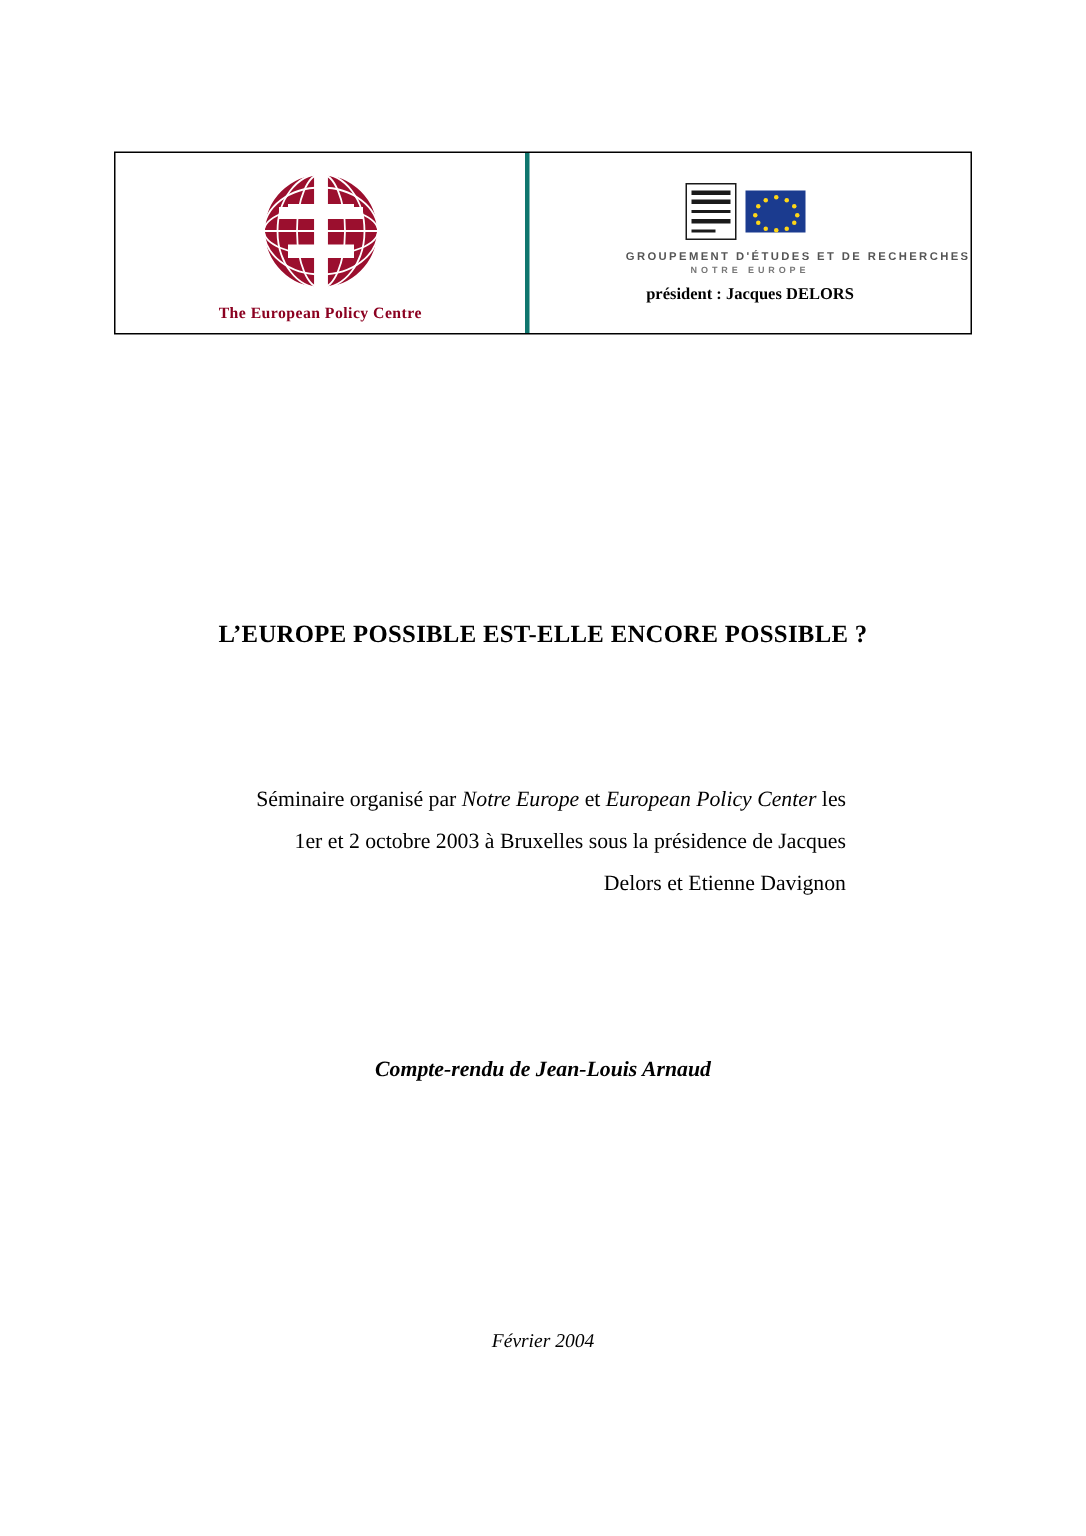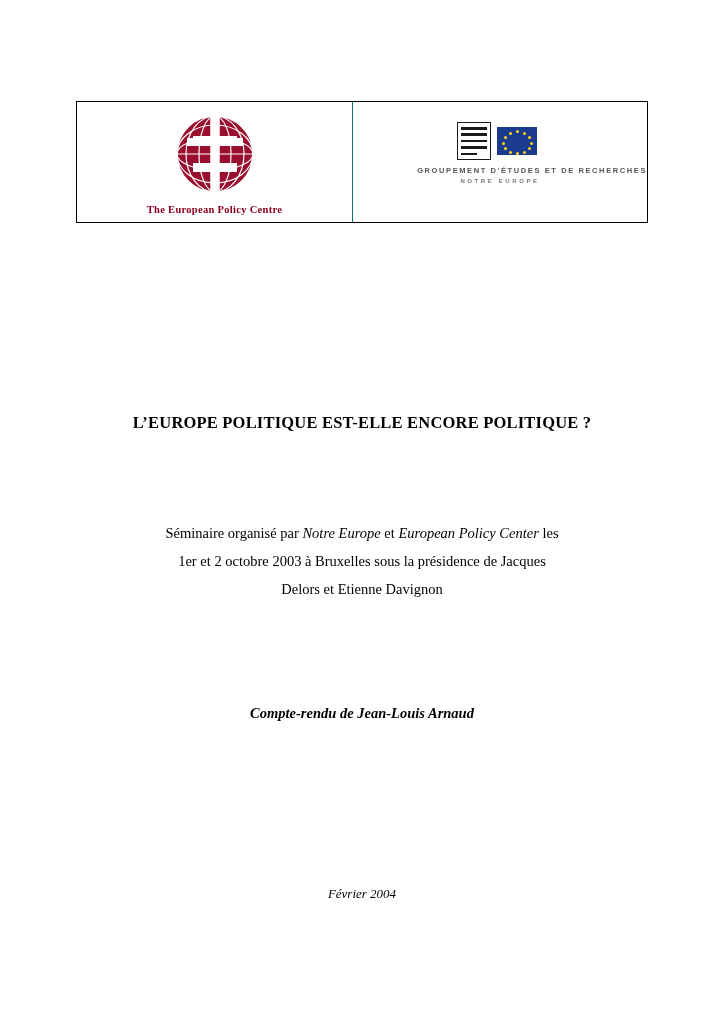--- a/index.html
+++ b/index.html
@@ -22,21 +22,21 @@
     left: 76px;
     top: 101px;
     width: 572px;
     height: 122px;
     border: 1px solid #000000;
     box-sizing: border-box;
     display: flex;
   }
   .logo-cell-left {
     width: 276px;
-    border-right: 1px solid #0f766e;
+    border-right: 3px solid #0f766e;
     box-sizing: border-box;
     position: relative;
   }
   .logo-cell-right {
     flex: 1;
     position: relative;
     box-sizing: border-box;
   }
 
   
@@ -147,21 +147,21 @@
     font-weight: bold;
     font-size: 16.5px;
     letter-spacing: 0.2px;
   }
 
   .doc-subtitle {
     position: absolute;
     left: 160px;
     width: 404px;
     top: 519px;
-    text-align: center;
+    text-align: right;
     font-family: "Liberation Serif", serif;
     font-size: 14.5px;
     line-height: 28px;
   }
   .doc-subtitle em { font-style: italic; }
 
   .doc-author {
     position: absolute;
     left: 0; right: 0;
     top: 705px;
@@ -226,25 +226,26 @@
         <span class="ne-star" style="left:18.5px; top:25px;"></span>
         <span class="ne-star" style="left:11.5px; top:23.5px;"></span>
         <span class="ne-star" style="left:6.5px; top:20px;"></span>
         <span class="ne-star" style="left:4.5px; top:14.5px;"></span>
         <span class="ne-star" style="left:6.5px; top:9px;"></span>
         <span class="ne-star" style="left:11.5px; top:4.6px;"></span>
       </div>
     </div>
     <div class="ne-line1">GROUPEMENT D'ÉTUDES ET DE RECHERCHES</div>
     <div class="ne-line2">NOTRE EUROPE</div>
+    <div class="ne-line3">président : Jacques DELORS</div>
   </div>
 
 </div>
 
-<div class="doc-title">L’EUROPE POLITIQUE EST-ELLE ENCORE  POLITIQUE ?</div>
+<div class="doc-title">L’EUROPE POSSIBLE EST-ELLE ENCORE  POSSIBLE ?</div>
 
 <div class="doc-subtitle">
   <span>Séminaire organisé par </span><em>Notre Europe</em><span> et </span><em>European Policy Center</em><span> les 1er et 2 octobre 2003 à Bruxelles sous la présidence de Jacques Delors et Etienne Davignon</span>
 </div>
 
 <div class="doc-author">Compte-rendu de Jean-Louis Arnaud</div>
 
 <div class="doc-date">Février 2004</div>
 
 </body></html>

